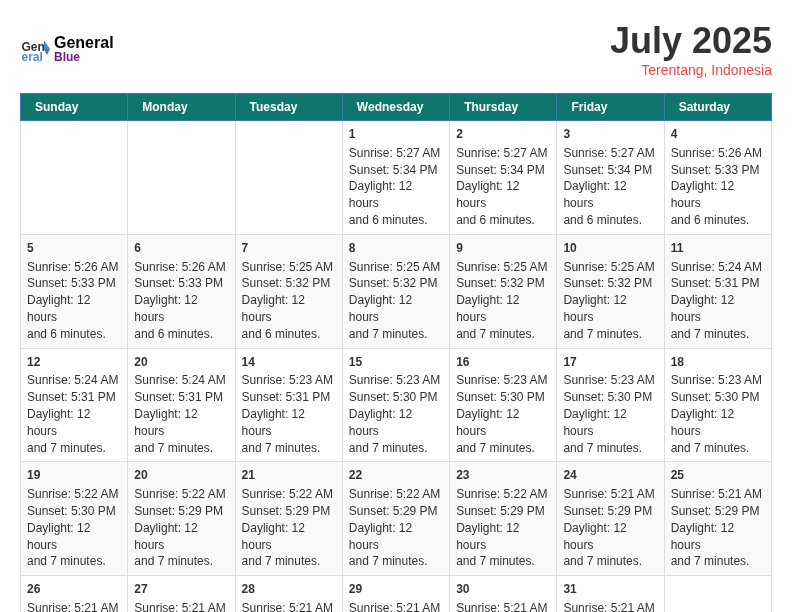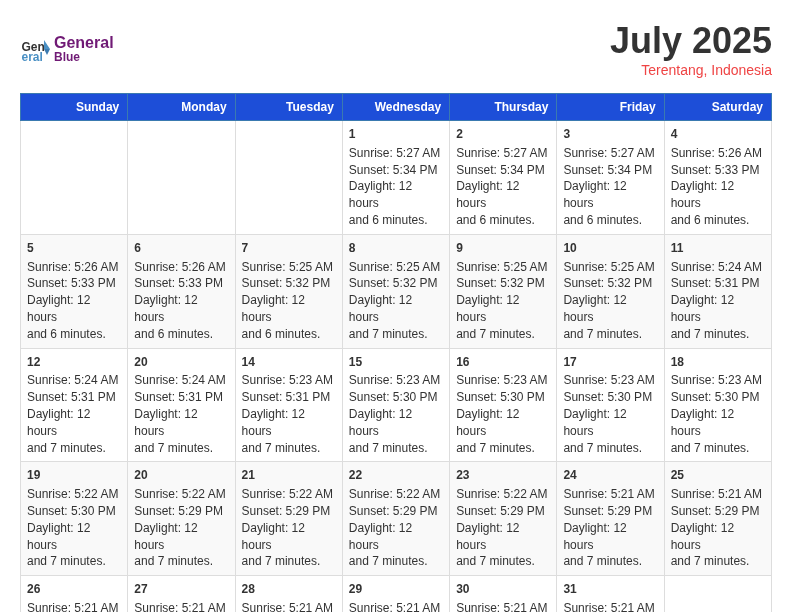--- a/index.html
+++ b/index.html
@@ -36,24 +36,24 @@
     .location {
       font-size: 14px;
       color: #ef4444;
     }
     .calendar {
       width: 100%;
       border-collapse: collapse;
       font-size: 11px;
     }
     .calendar th {
-      background-color: #1d4ed8;
+      background-color: #0f766e;
       color: #fff;
-      text-align: right;
-      padding: 6px 8px;
+      text-align: left;
+      padding: 6px 14px;
       font-size: 12px;
       font-weight: bold;
       border: 1px solid #3a7ab0;
     }
     .calendar td {
       vertical-align: top;
       padding: 5px 6px;
       border: 1px solid #ddd;
       width: 14.28%;
       height: 90px;
@@ -83,21 +83,21 @@
 
 <div class="header">
   <div class="logo">
     <svg class="logo-icon" viewBox="0 0 40 40">
       <text x="2" y="22" font-size="16" font-weight="bold" fill="#333">Gen</text>
       <text x="2" y="36" font-size="16" font-weight="bold" fill="#4a90c4">eral</text>
       <polygon points="32,8 40,20 32,20" fill="#4a90c4"></polygon>
       <polygon points="32,20 40,20 36,28" fill="#3a7ab0"></polygon>
     </svg>
     <div>
-      <div style="font-size:16px;font-weight:bold;color:#701a75;line-height:1.1;">General</div>
+      <div style="font-size:16px;font-weight:bold;color:#000000;line-height:1.1;">General</div>
       <div style="font-size:12px;font-weight:bold;color:#701a75;line-height:1.1;">Blue</div>
     </div>
   </div>
   <div class="title-block">
     <div class="month-title">July 2025</div>
     <div class="location">Terentang, Indonesia</div>
   </div>
 </div>
 
 <table class="calendar">

